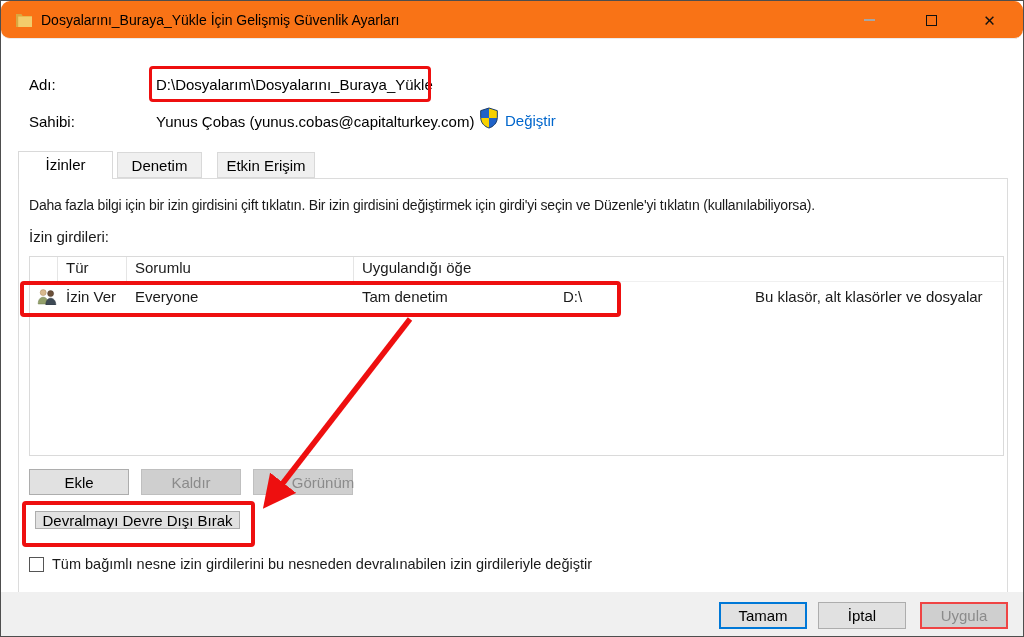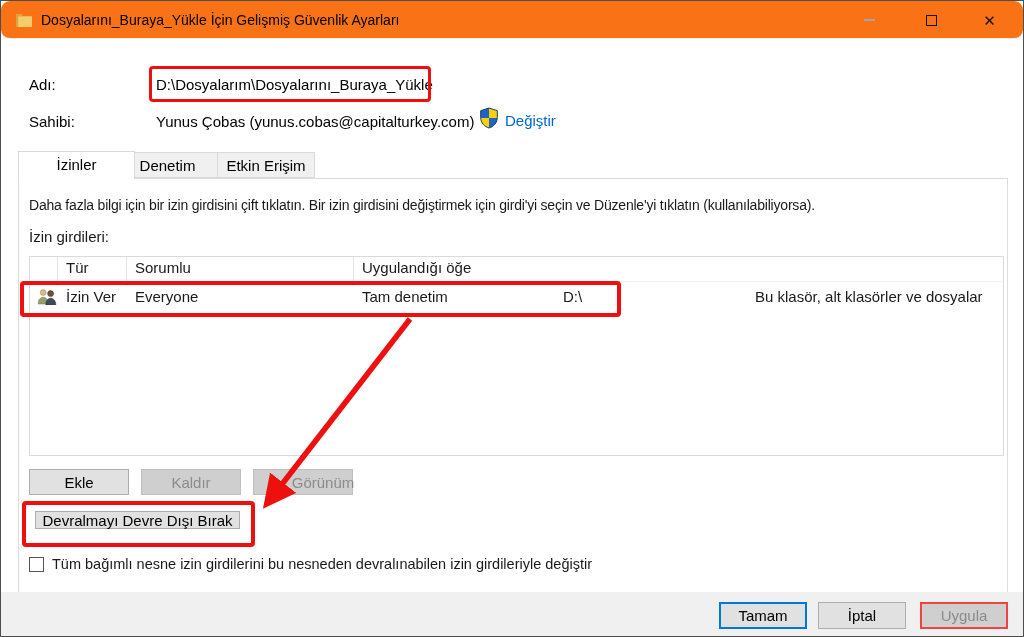--- a/index.html
+++ b/index.html
@@ -17,23 +17,23 @@
   .close-glyph { font-size:15px; color:#111; line-height:1; }
 
   
   .field-label { position:absolute; left:28px; font-size:15px; color:#000; }
   .field-value { position:absolute; left:155px; font-size:15px; color:#000; white-space:nowrap; }
   .change-link { position:absolute; left:504px; top:111px; font-size:15px; color:#0066cc; cursor:pointer; }
   .shield-icon { position:absolute; left:478px; top:106px; width:20px; height:22px; }
 
   
   .tab { position:absolute; font-size:15px; color:#000; text-align:center; cursor:pointer; }
-  .tab-active { left:17px; top:150px; width:117px; height:28px; line-height:26px; background:#fff; border:1px solid #d9d9d9; border-bottom:none; z-index:3; }
+  .tab-active { left:17px; top:150px; width:95px; height:28px; line-height:26px; background:#fff; border:1px solid #d9d9d9; border-bottom:none; z-index:3; }
   .tab-inactive { top:151px; height:26px; line-height:25px; background:#f0f0f0; border:1px solid #d9d9d9; z-index:1; }
-  .tab-denetim { left:116px; width:101px; }
+  .tab-denetim { left:116px; width:85px; }
   .tab-etkin { left:216px; width:98px; }
 
   
   .panel { position:absolute; left:17px; top:177px; width:990px; height:416px; background:#fff; border:1px solid #dcdcdc; }
   .desc { position:absolute; left:28px; top:196px; font-size:14px; letter-spacing:-0.2px; color:#1a1a1a; white-space:nowrap; }
   .entries-label { position:absolute; left:28px; top:227px; font-size:15px; color:#1a1a1a; }
 
   
   .acl-table { position:absolute; left:28px; top:255px; width:975px; height:200px; background:#fff; border:1px solid #dadada; }
   .thead { display:flex; height:25px; border-bottom:1px solid #f0f0f0; }

